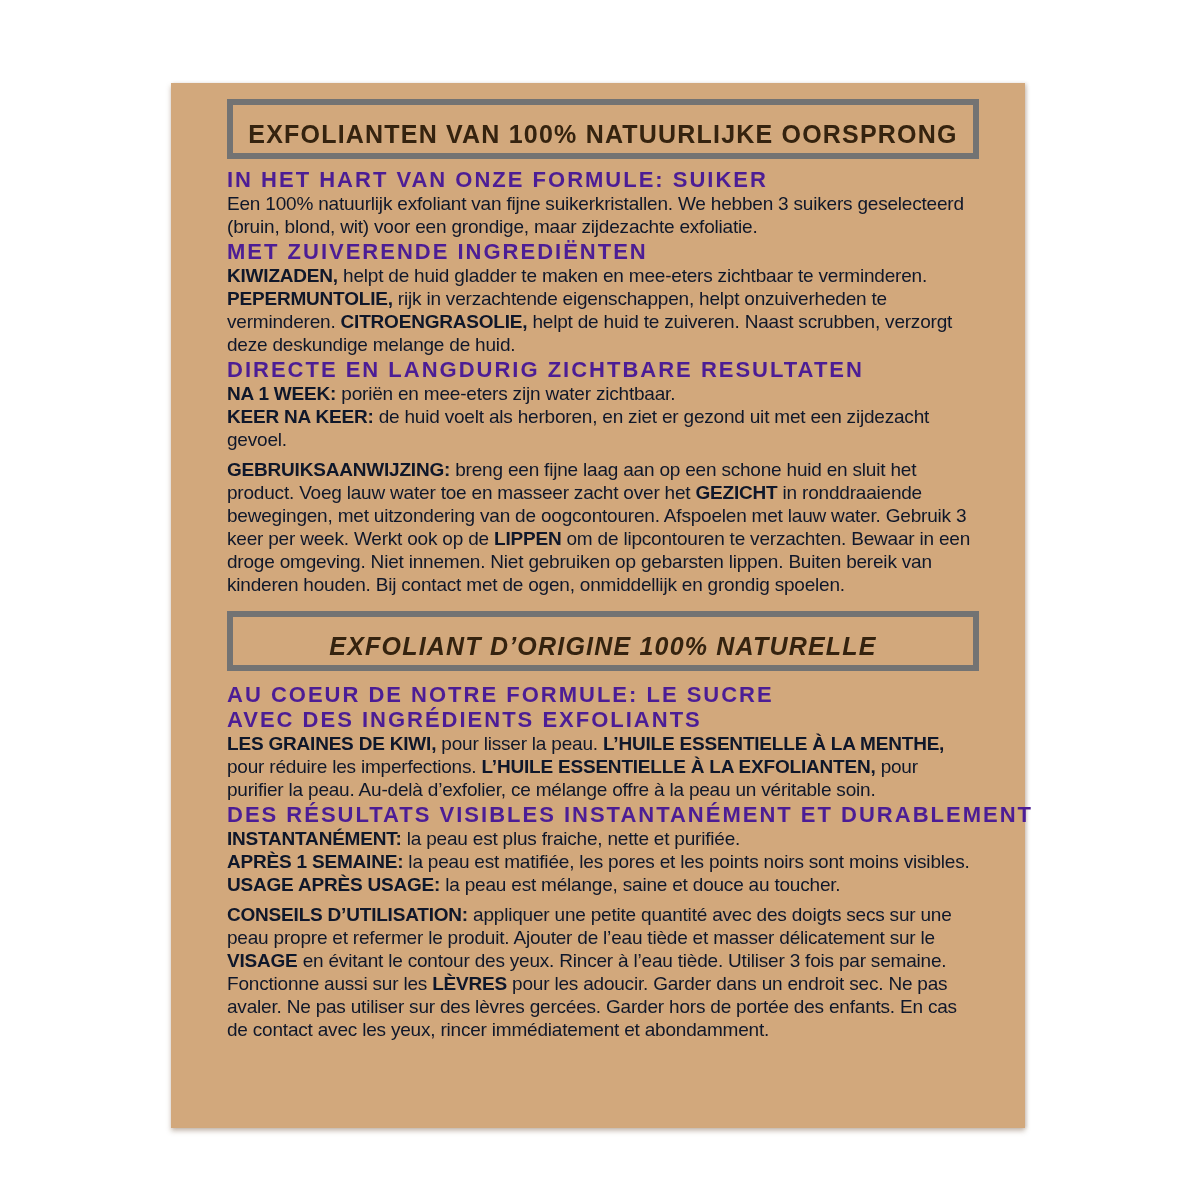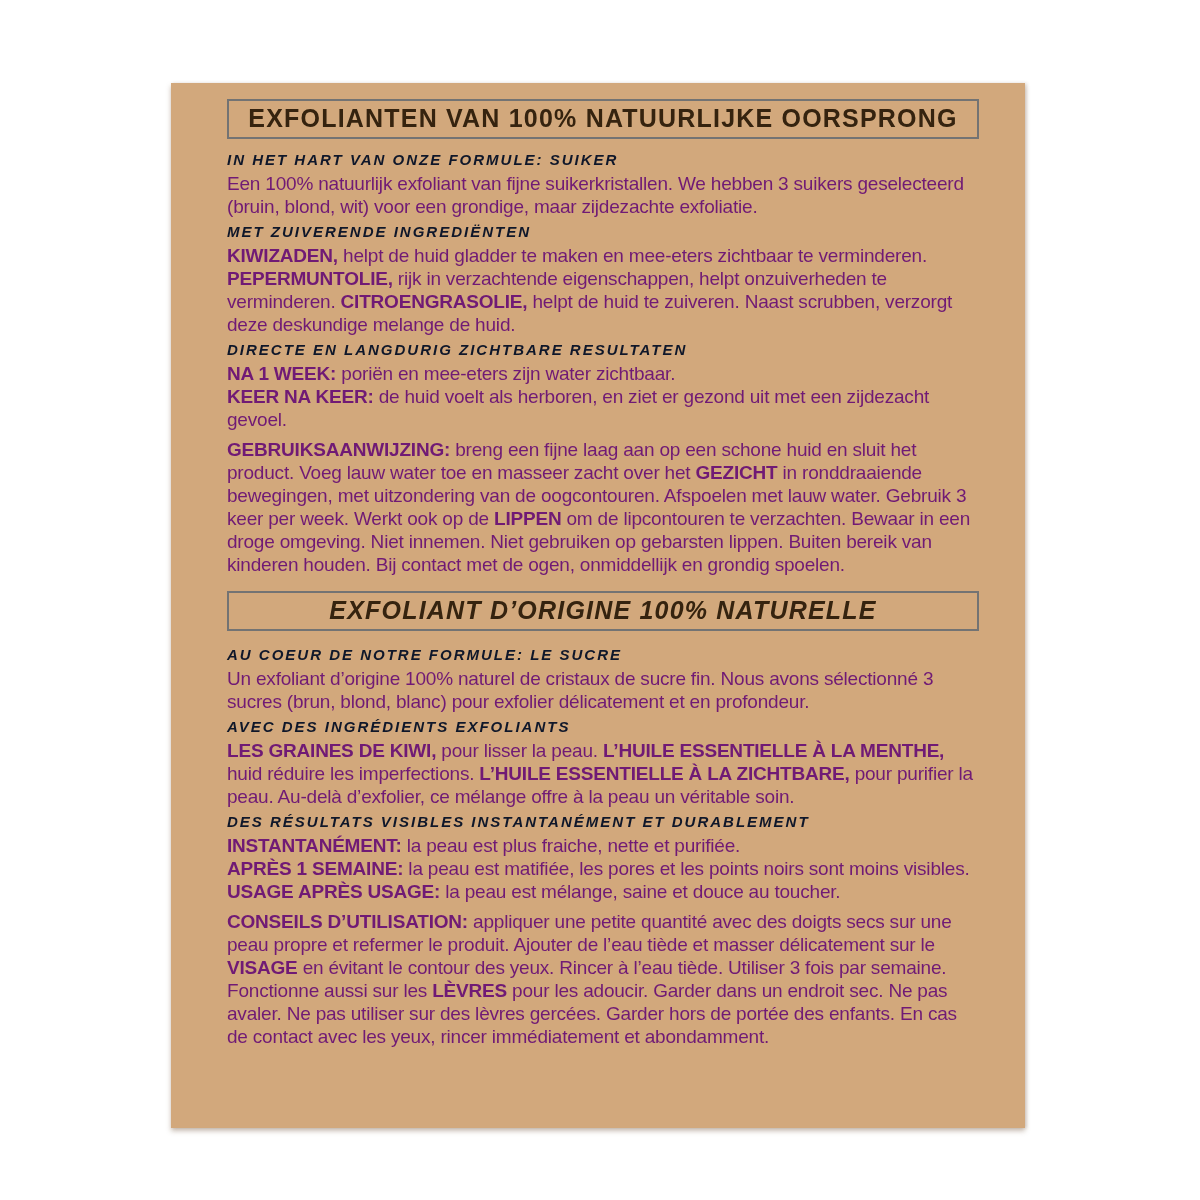--- a/index.html
+++ b/index.html
@@ -19,52 +19,51 @@
     left: 171px; top: 83px;
     width: 854px;
     min-height: 1045px;
     box-sizing: border-box;
     padding: 16px 46px 20px 56px;
     background: #d2a87c;
     color: #35230f;
     box-shadow: 0 3px 5px rgba(100, 70, 40, 0.35), 2px 0 3px rgba(100,70,40,0.15);
   }
   .box-title {
-    border: 2px solid #737373;
+    border: 6px solid #737373;
     text-align: center;
     white-space: nowrap;
     font-weight: bold;
     font-size: 25px;
     letter-spacing: 1.2px;
     line-height: 26px;
-    padding: 4px 0 6px;
+    padding: 16px 0 6px;
     margin: 0 0 9px 0;
     color: #35230f;
   }
   .box-title.second {
     margin-top: 15px;
     margin-bottom: 12px;
     font-style: italic;
   }
   .sec-h {
-    font-size: 15px;
+    font-size: 22px;
     font-weight: bold;
     letter-spacing: 2px;
     line-height: 23px;
-    color: #0f172a;
+    color: #4c1d95;
     margin: 2px 0 1px 0;
     white-space: nowrap;
-    font-style: italic;
   }
   .para {
     font-size: 19px;
     line-height: 23px;
     letter-spacing: -0.2px;
     margin: 0;
-    color: #701a75;
+    color: #0f172a;
   }
   .para.gap-top { margin-top: 7px; }
   .para b { font-weight: bold; }
 </style>
 </head>
 <body>
 
 <div class="canvas">
   <section class="label">
 
@@ -82,24 +81,23 @@
     <p class="para"><b>NA 1 WEEK:</b><span> poriën en mee-eters zijn water zichtbaar.</span></p>
     <p class="para"><b>KEER NA KEER:</b><span> de huid voelt als herboren, en ziet er gezond uit met een zijdezacht gevoel.</span></p>
 
     <p class="para gap-top"><b>GEBRUIKSAANWIJZING: </b><span>breng een fijne laag aan op een schone huid en sluit het product. Voeg lauw water toe en masseer zacht over het </span><b>GEZICHT</b><span> in ronddraaiende bewegingen, met uitzondering van de oogcontouren. Afspoelen met lauw water. Gebruik 3 keer per week. Werkt ook op de </span><b>LIPPEN</b><span> om de lipcontouren te verzachten. Bewaar in een droge omgeving. Niet innemen. Niet gebruiken op gebarsten lippen. Buiten bereik van kinderen houden. Bij contact met de ogen, onmiddellijk en grondig spoelen.</span></p>
 
     <div class="box-title second">
       <span>EXFOLIANT D’ORIGINE 100% NATURELLE</span>
     </div>
 
     <h2 class="sec-h">AU COEUR DE NOTRE FORMULE: LE SUCRE</h2>
-    <p class="para">Un exfoliant d’origine 100% naturel de cristaux de sucre fin. Nous avons sélectionné 3 sucres (brun, blond, blanc) pour exfolier délicatement et en profondeur.</p>
 
     <h2 class="sec-h">AVEC DES INGRÉDIENTS EXFOLIANTS</h2>
-    <p class="para"><b>LES GRAINES DE KIWI, </b><span>pour lisser la peau. </span><b>L’HUILE ESSENTIELLE À LA MENTHE, </b><span>huid réduire les imperfections. </span><b>L’HUILE ESSENTIELLE À LA ZICHTBARE, </b><span>pour purifier la peau. Au-delà d’exfolier, ce mélange offre à la peau un véritable soin.</span></p>
+    <p class="para"><b>LES GRAINES DE KIWI, </b><span>pour lisser la peau. </span><b>L’HUILE ESSENTIELLE À LA MENTHE, </b><span>pour réduire les imperfections. </span><b>L’HUILE ESSENTIELLE À LA EXFOLIANTEN, </b><span>pour purifier la peau. Au-delà d’exfolier, ce mélange offre à la peau un véritable soin.</span></p>
 
     <h2 class="sec-h">DES RÉSULTATS VISIBLES INSTANTANÉMENT ET DURABLEMENT</h2>
     <p class="para"><b>INSTANTANÉMENT:</b><span> la peau est plus fraiche, nette et purifiée.</span></p>
     <p class="para"><b>APRÈS 1 SEMAINE:</b><span> la peau est matifiée, les pores et les points noirs sont moins visibles.</span></p>
     <p class="para"><b>USAGE APRÈS USAGE:</b><span> la peau est mélange, saine et douce au toucher.</span></p>
 
     <p class="para gap-top"><b>CONSEILS D’UTILISATION: </b><span>appliquer une petite quantité avec des doigts secs sur une peau propre et refermer le produit. Ajouter de l’eau tiède et masser délicatement sur le </span><b>VISAGE</b><span> en évitant le contour des yeux. Rincer à l’eau tiède. Utiliser 3 fois par semaine. Fonctionne aussi sur les </span><b>LÈVRES</b><span> pour les adoucir. Garder dans un endroit sec. Ne pas avaler. Ne pas utiliser sur des lèvres gercées. Garder hors de portée des enfants. En cas de contact avec les yeux, rincer immédiatement et abondamment.</span></p>
 
   </section>
 </div>

